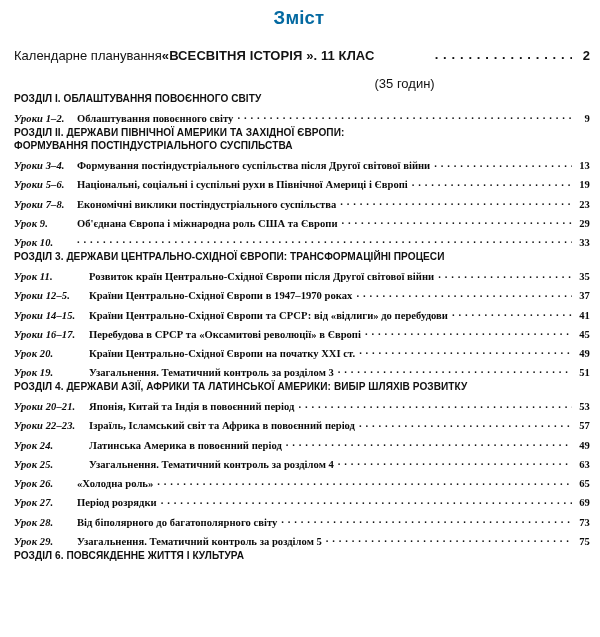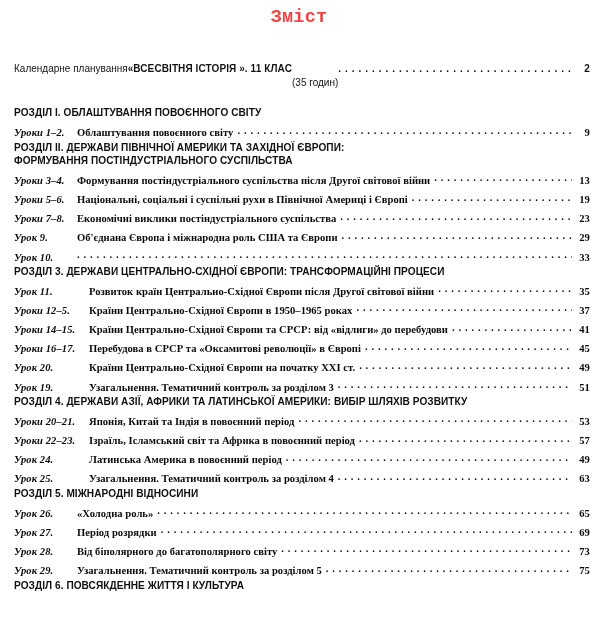--- a/index.html
+++ b/index.html
@@ -21,37 +21,37 @@
     position: relative;
     width: 600px;
     height: 637px;
     box-sizing: border-box;
     padding: 0 10px 0 14px;
   }
 
   
   .doc-title {
     text-align: center;
-    font-family: Liberation Mono, monospace;
+    font-family: Liberation Sans, sans-serif;
     font-size: 18.5px;
     font-weight: 600;
     letter-spacing: 0.2px;
-    color: #ef4444;
+    color: #0369a1;
     margin: 7px 0 0 0;
     padding-right: 6px;
     line-height: 1.15;
   }
 
   
   .planning-row {
     margin-top: 21px;
     display: flex;
-    align-items: center;
+    align-items: flex-start;
     font-family: "Liberation Sans", "DejaVu Sans", sans-serif;
-    font-size: 10px;
+    font-size: 13px;
     line-height: 1.1;
     color: #131313;
     white-space: nowrap;
   }
   .planning-row .p-lead { font-weight: 400; }
   .planning-row .p-strong {
     font-weight: 700;
     letter-spacing: 0.1px;
   }
   .planning-row .p-tail { font-weight: 400; margin-top: 28px; }
@@ -59,21 +59,21 @@
   
   .section-head {
     font-family: "Liberation Sans", "DejaVu Sans", sans-serif;
     font-size: 10.1px;
     font-weight: 700;
     color: #101010;
     letter-spacing: 0.05px;
     line-height: 1.32;
     white-space: nowrap;
   }
-  .sec-gap-1 { margin-top: 18px; }
+  .sec-gap-1 { margin-top: 0; }
   .sec-gap-2 { margin-top: 2px; }
 
   
   .entry {
     display: flex;
     align-items: baseline;
     font-size: 10.6px;
     line-height: 1.08;
     margin-top: 6.1px;
     white-space: nowrap;
@@ -193,21 +193,21 @@
           <div>РОЗДІЛ 3. ДЕРЖАВИ ЦЕНТРАЛЬНО-СХІДНОЇ ЄВРОПИ: ТРАНСФОРМАЦІЙНІ ПРОЦЕСИ</div>
         </div>
         <div class="entry col-wide">
           <span class="lesson-label">Урок 11.</span>
           <span class="entry-title">Розвиток країн Центрально-Східної Європи після Другої світової війни</span>
           <span class="leader"></span>
           <span class="page-num">35</span>
         </div>
         <div class="entry col-wide">
           <span class="lesson-label">Уроки 12–5.</span>
-          <span class="entry-title">Країни Центрально-Східної Європи в 1950–1965 роках</span>
+          <span class="entry-title">Країни Центрально-Східної Європи в 1947–1970 роках</span>
           <span class="leader"></span>
           <span class="page-num">37</span>
         </div>
         <div class="entry col-wide">
           <span class="lesson-label">Уроки 14–15.</span>
           <span class="entry-title">Країни Центрально-Східної Європи та СРСР: від «відлиги» до перебудови</span>
           <span class="leader"></span>
           <span class="page-num">41</span>
         </div>
         <div class="entry col-wide">
@@ -252,23 +252,20 @@
           <span class="page-num">49</span>
         </div>
         <div class="entry col-wide">
           <span class="lesson-label">Урок 25.</span>
           <span class="entry-title">Узагальнення. Тематичний контроль за розділом 4</span>
           <span class="leader"></span>
           <span class="page-num">63</span>
         </div>
       </div>
       <div class="section-block">
-        <div class="section-head sec-gap-2">
-          <div>РОЗДІЛ 5. МІЖНАРОДНІ ВІДНОСИНИ</div>
-        </div>
         <div class="entry col-narrow">
           <span class="lesson-label">Урок 26.</span>
           <span class="entry-title">«Холодна роль»</span>
           <span class="leader"></span>
           <span class="page-num">65</span>
         </div>
         <div class="entry col-narrow">
           <span class="lesson-label">Урок 27.</span>
           <span class="entry-title">Період розрядки</span>
           <span class="leader"></span>

